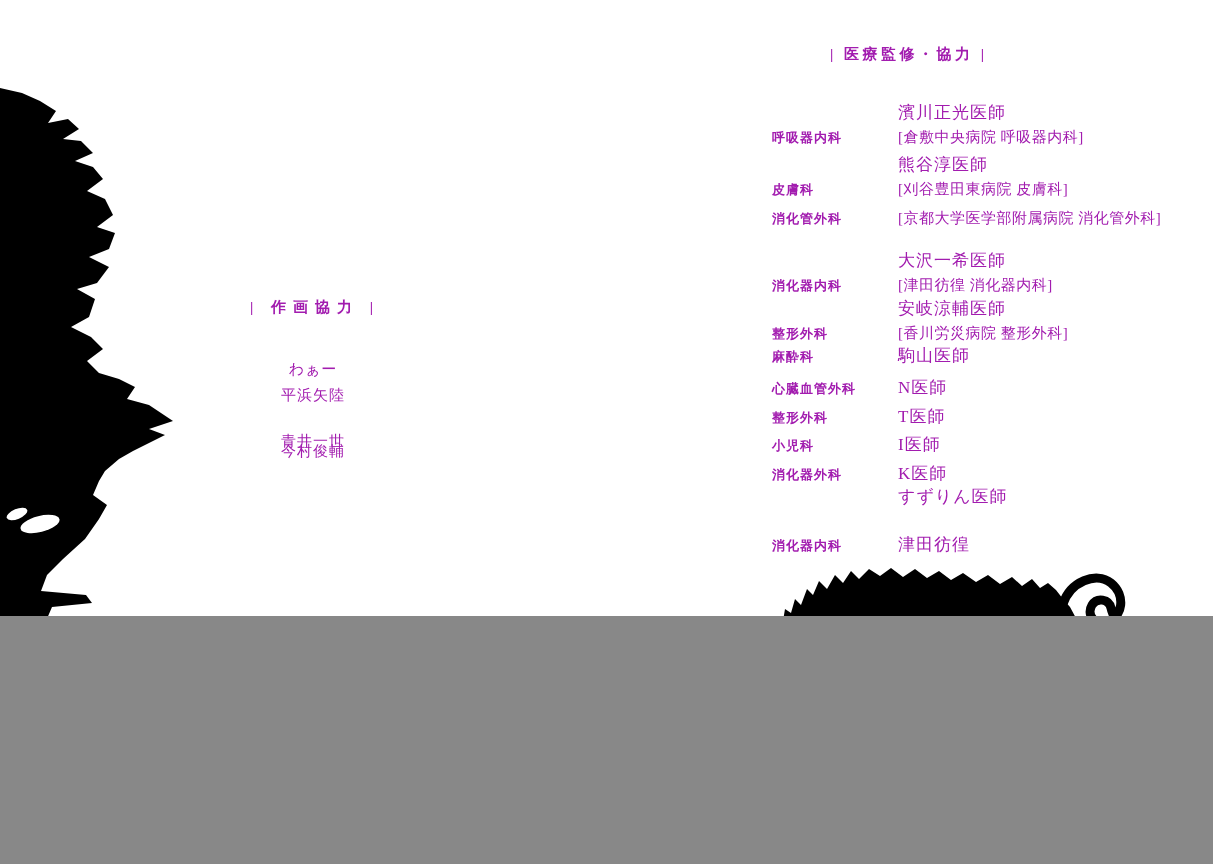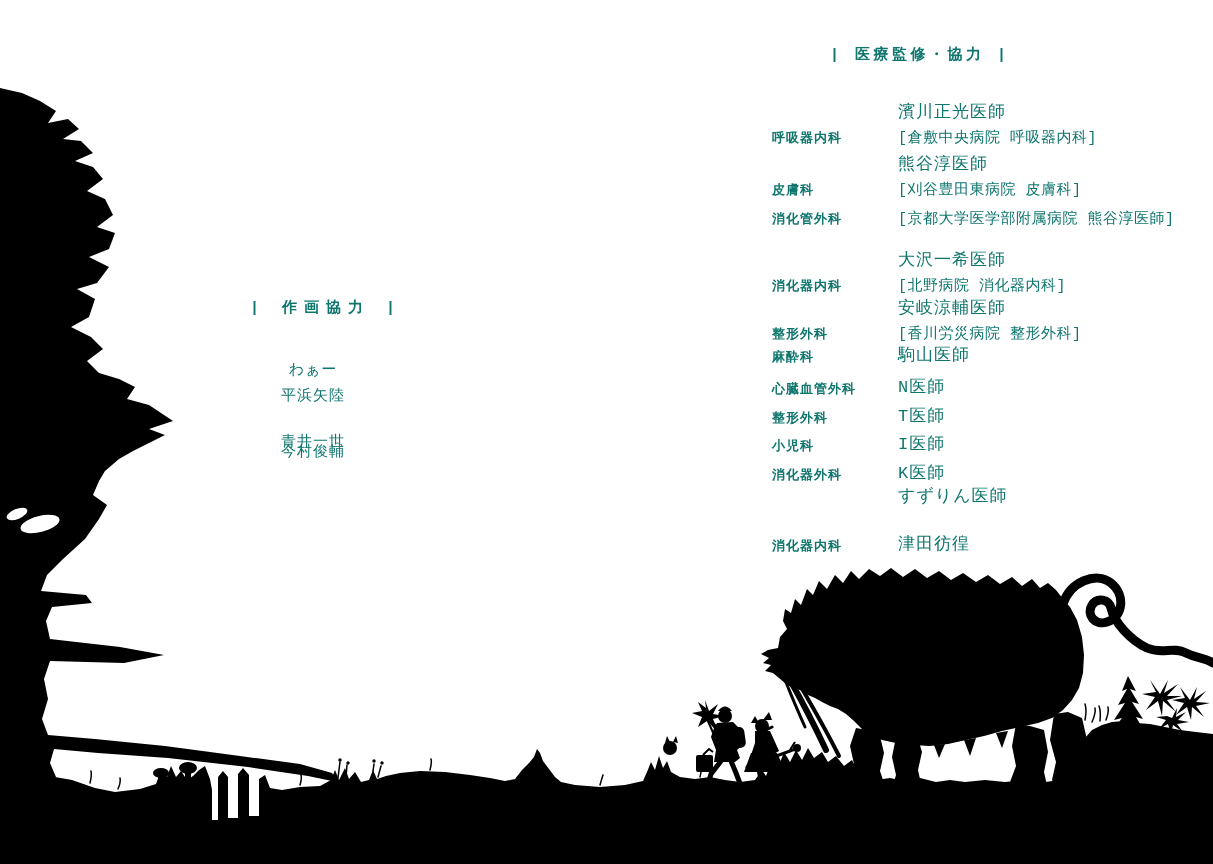--- a/index.html
+++ b/index.html
@@ -1,18 +1,18 @@
 <!DOCTYPE html>
 <html><head>
 <meta charset="utf-8">
 <style>
   html,body{margin:0;padding:0;background:#888;}
   .canvas{
-    position:relative;width:1213px;height:864px;background:#ffffff;overflow:hidden;
-    font-family:Liberation Mono, monospace;color:#0f766e;
+    position:relative;width:1213px;height:616px;background:#ffffff;overflow:hidden;
+    font-family:Liberation Serif, serif;color:#a21caf;
   }
   .art{position:absolute;left:0;top:0;width:1213px;height:864px;}
   .medical-title{
     position:absolute;left:830px;top:45px;font-size:15px;letter-spacing:3.5px;
     font-weight:600;white-space:nowrap;
   }
   .mrow{position:absolute;left:772px;display:flex;align-items:flex-end;white-space:nowrap;}
   .mrow .dept{
     display:inline-block;width:126px;font-size:13px;font-weight:600;letter-spacing:1px;
     padding-top:3px;
@@ -162,28 +162,28 @@
   <div class="mrow tall" style="top:155px">
     <span class="dept">皮膚科</span>
     <span class="nameblock">
       <div class="docname">熊谷淳医師</div>
       <div class="affil">[刈谷豊田東病院 皮膚科]</div>
     </span>
   </div>
   <div class="mrow tall" style="top:203px">
     <span class="dept">消化管外科</span>
     <span class="nameblock">
-      <div class="affil">[京都大学医学部附属病院 熊谷淳医師]</div>
+      <div class="affil">[京都大学医学部附属病院 消化管外科]</div>
     </span>
   </div>
   <div class="mrow tall" style="top:251px">
     <span class="dept">消化器内科</span>
     <span class="nameblock">
       <div class="docname">大沢一希医師</div>
-      <div class="affil">[北野病院 消化器内科]</div>
+      <div class="affil">[津田彷徨 消化器内科]</div>
     </span>
   </div>
   <div class="mrow tall" style="top:299px">
     <span class="dept">整形外科</span>
     <span class="nameblock">
       <div class="docname">安岐涼輔医師</div>
       <div class="affil">[香川労災病院 整形外科]</div>
     </span>
   </div>
   <div class="mrow" style="top:345px">

